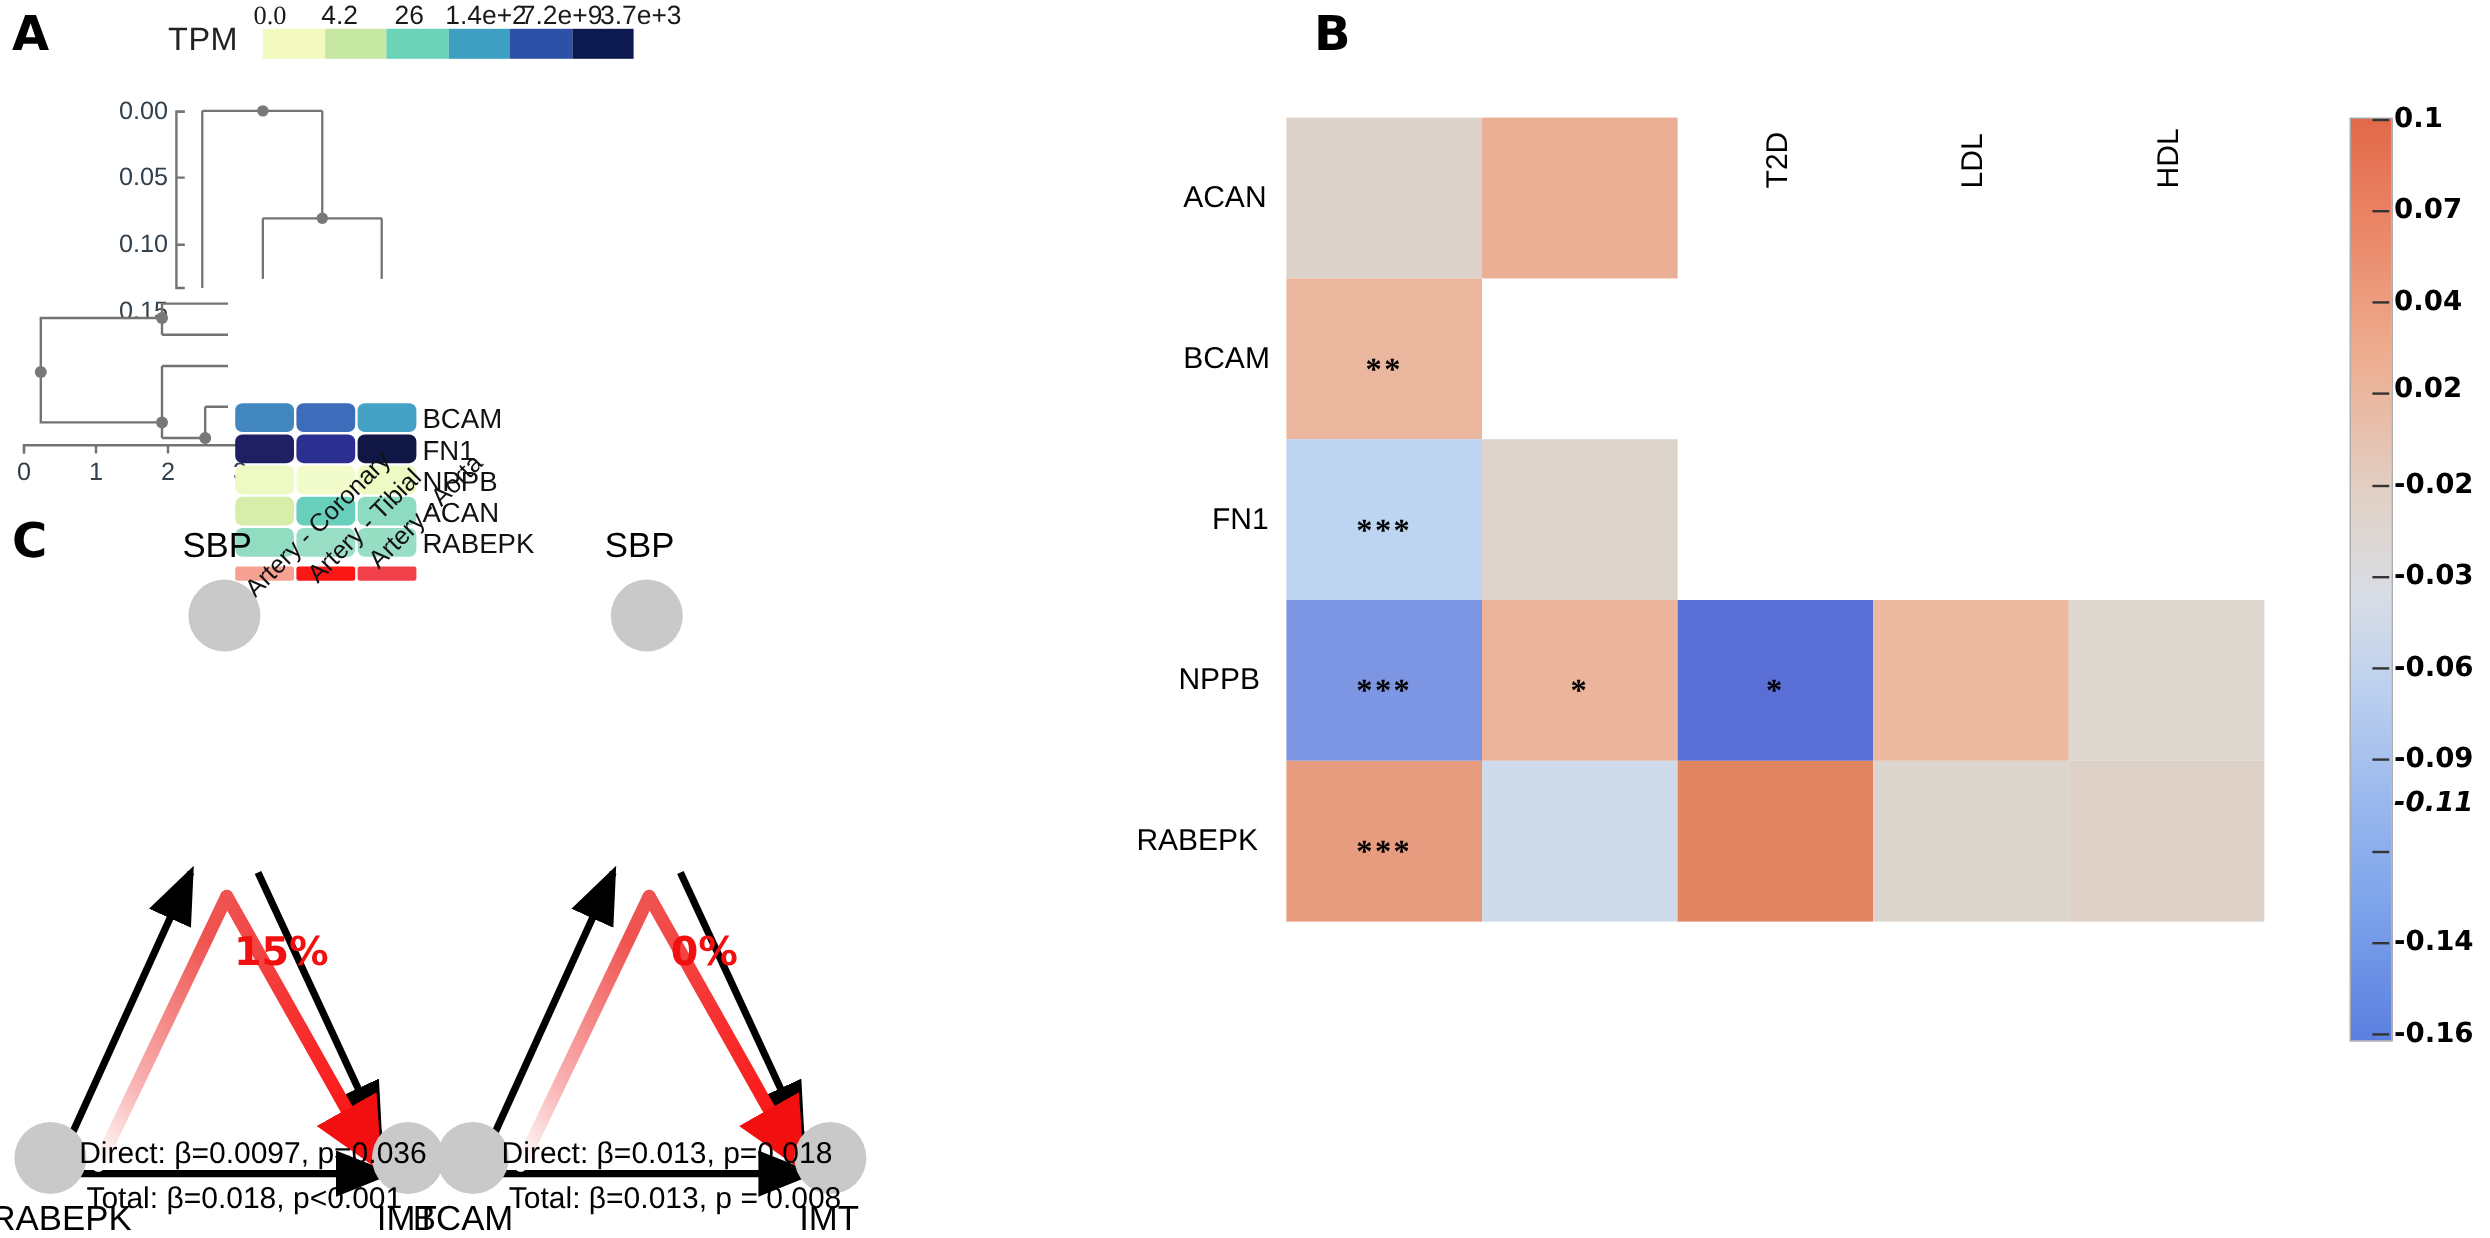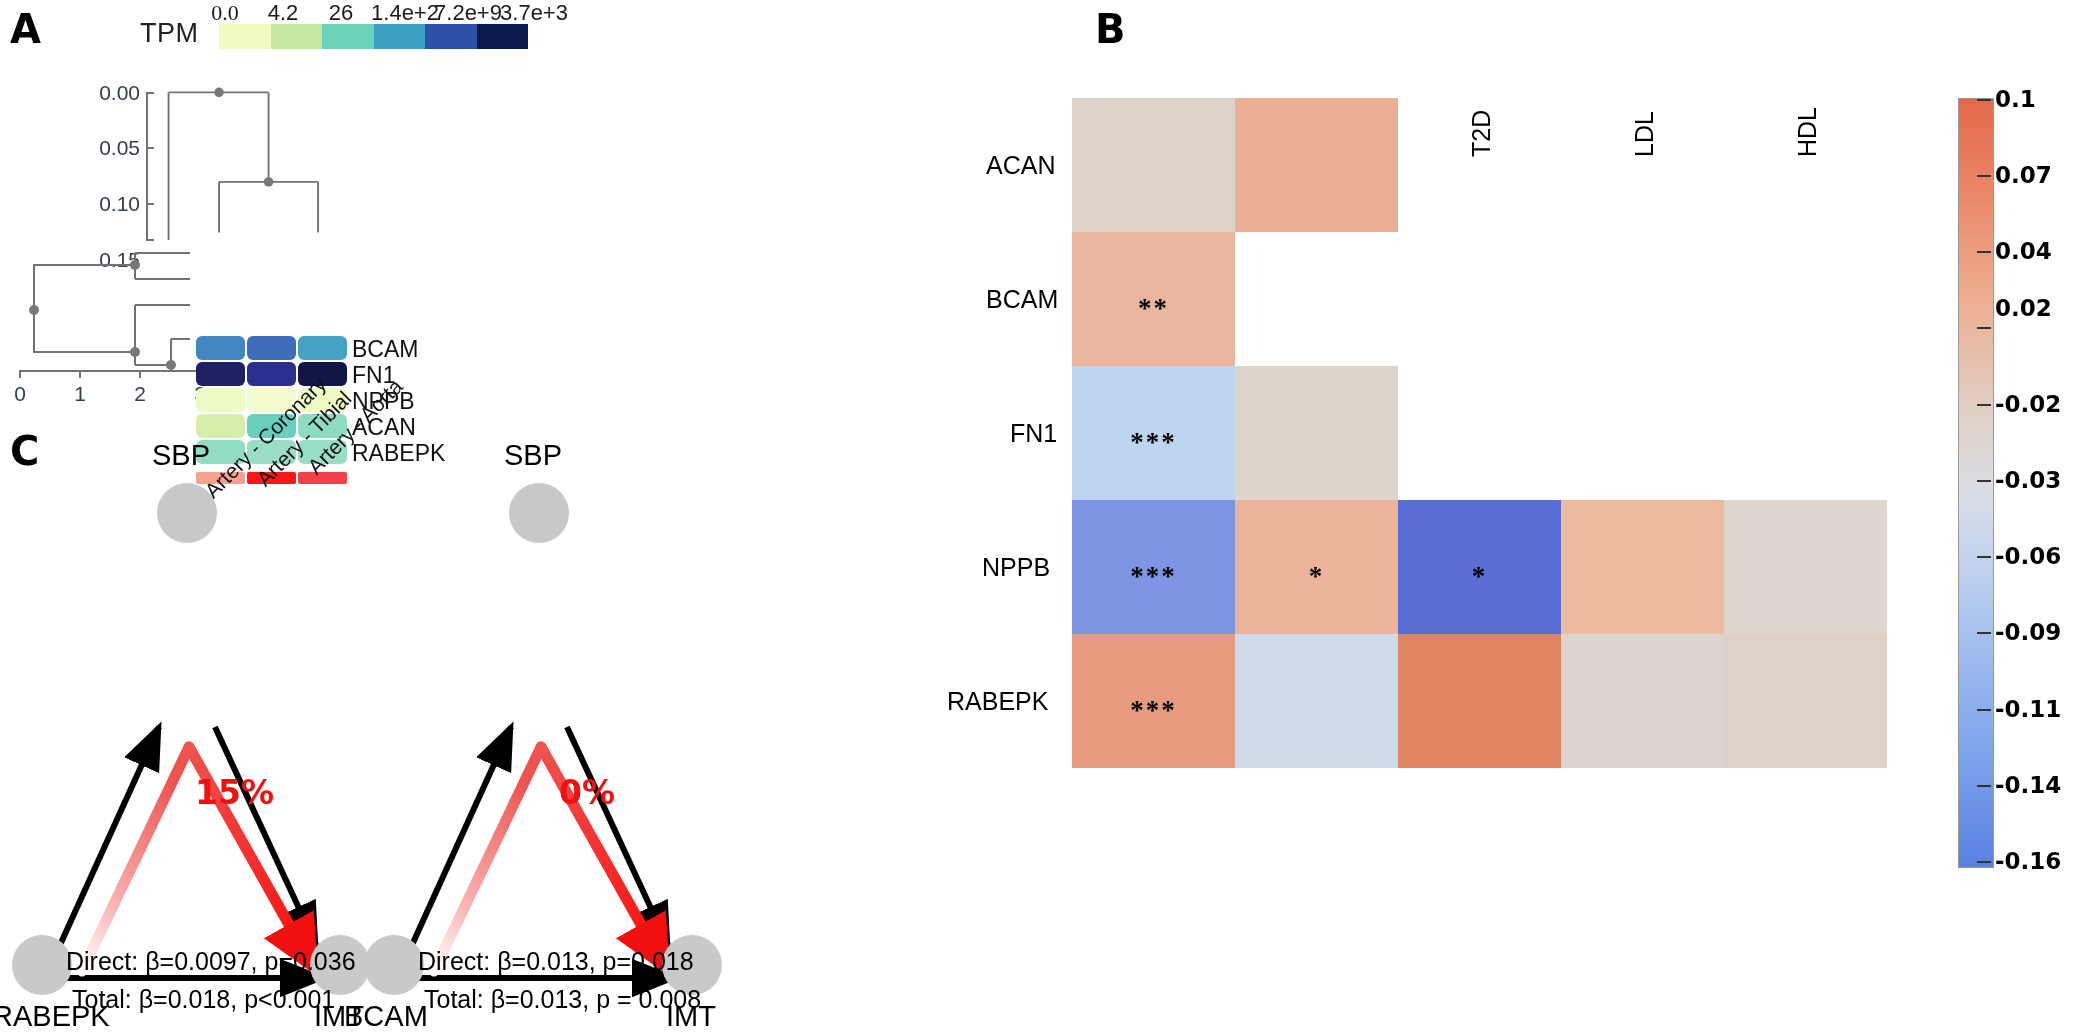--- a/index.html
+++ b/index.html
@@ -256,26 +256,26 @@
 <div class="b-cbar-dash" style="top:480px;"></div>
 <div class="b-cbar-dash" style="top:556px;"></div>
 <div class="b-cbar-dash" style="top:632px;"></div>
 <div class="b-cbar-dash" style="top:709px;"></div>
 <div class="b-cbar-dash" style="top:785px;"></div>
 <div class="b-cbar-dash" style="top:861px;"></div>
 
 <div class="b-cbar-tick" style="top:99px;">0.1</div>
 <div class="b-cbar-tick" style="top:175px;">0.07</div>
 <div class="b-cbar-tick" style="top:251px;">0.04</div>
-<div class="b-cbar-tick" style="top:308px;">0.02</div>
+<div class="b-cbar-tick" style="top:324px;">0.02</div>
 <div class="b-cbar-tick" style="top:404px;">-0.02</div>
 <div class="b-cbar-tick" style="top:480px;">-0.03</div>
 <div class="b-cbar-tick" style="top:556px;">-0.06</div>
 <div class="b-cbar-tick" style="top:632px;">-0.09</div>
-<div class="b-cbar-tick" style="top:709px;">-0.11</div>
+<div class="b-cbar-tick" style="top:669px;font-style:italic;">-0.11</div>
 <div class="b-cbar-tick" style="top:785px;">-0.14</div>
 <div class="b-cbar-tick" style="top:861px;">-0.16</div>
 
 <div class="abs panel-letter" id="panelC-letter">C</div>
 
 <div class="diagram" style="left:0px;">
   <svg width="690" height="577" style="position:absolute;left:0;top:0;">
     <defs>
       <marker id="ah1" markerWidth="9" markerHeight="9" refX="7" refY="3.2" orient="auto">
         <path d="M0,0 L8,3.2 L0,6.4 z" fill="#000"></path>

